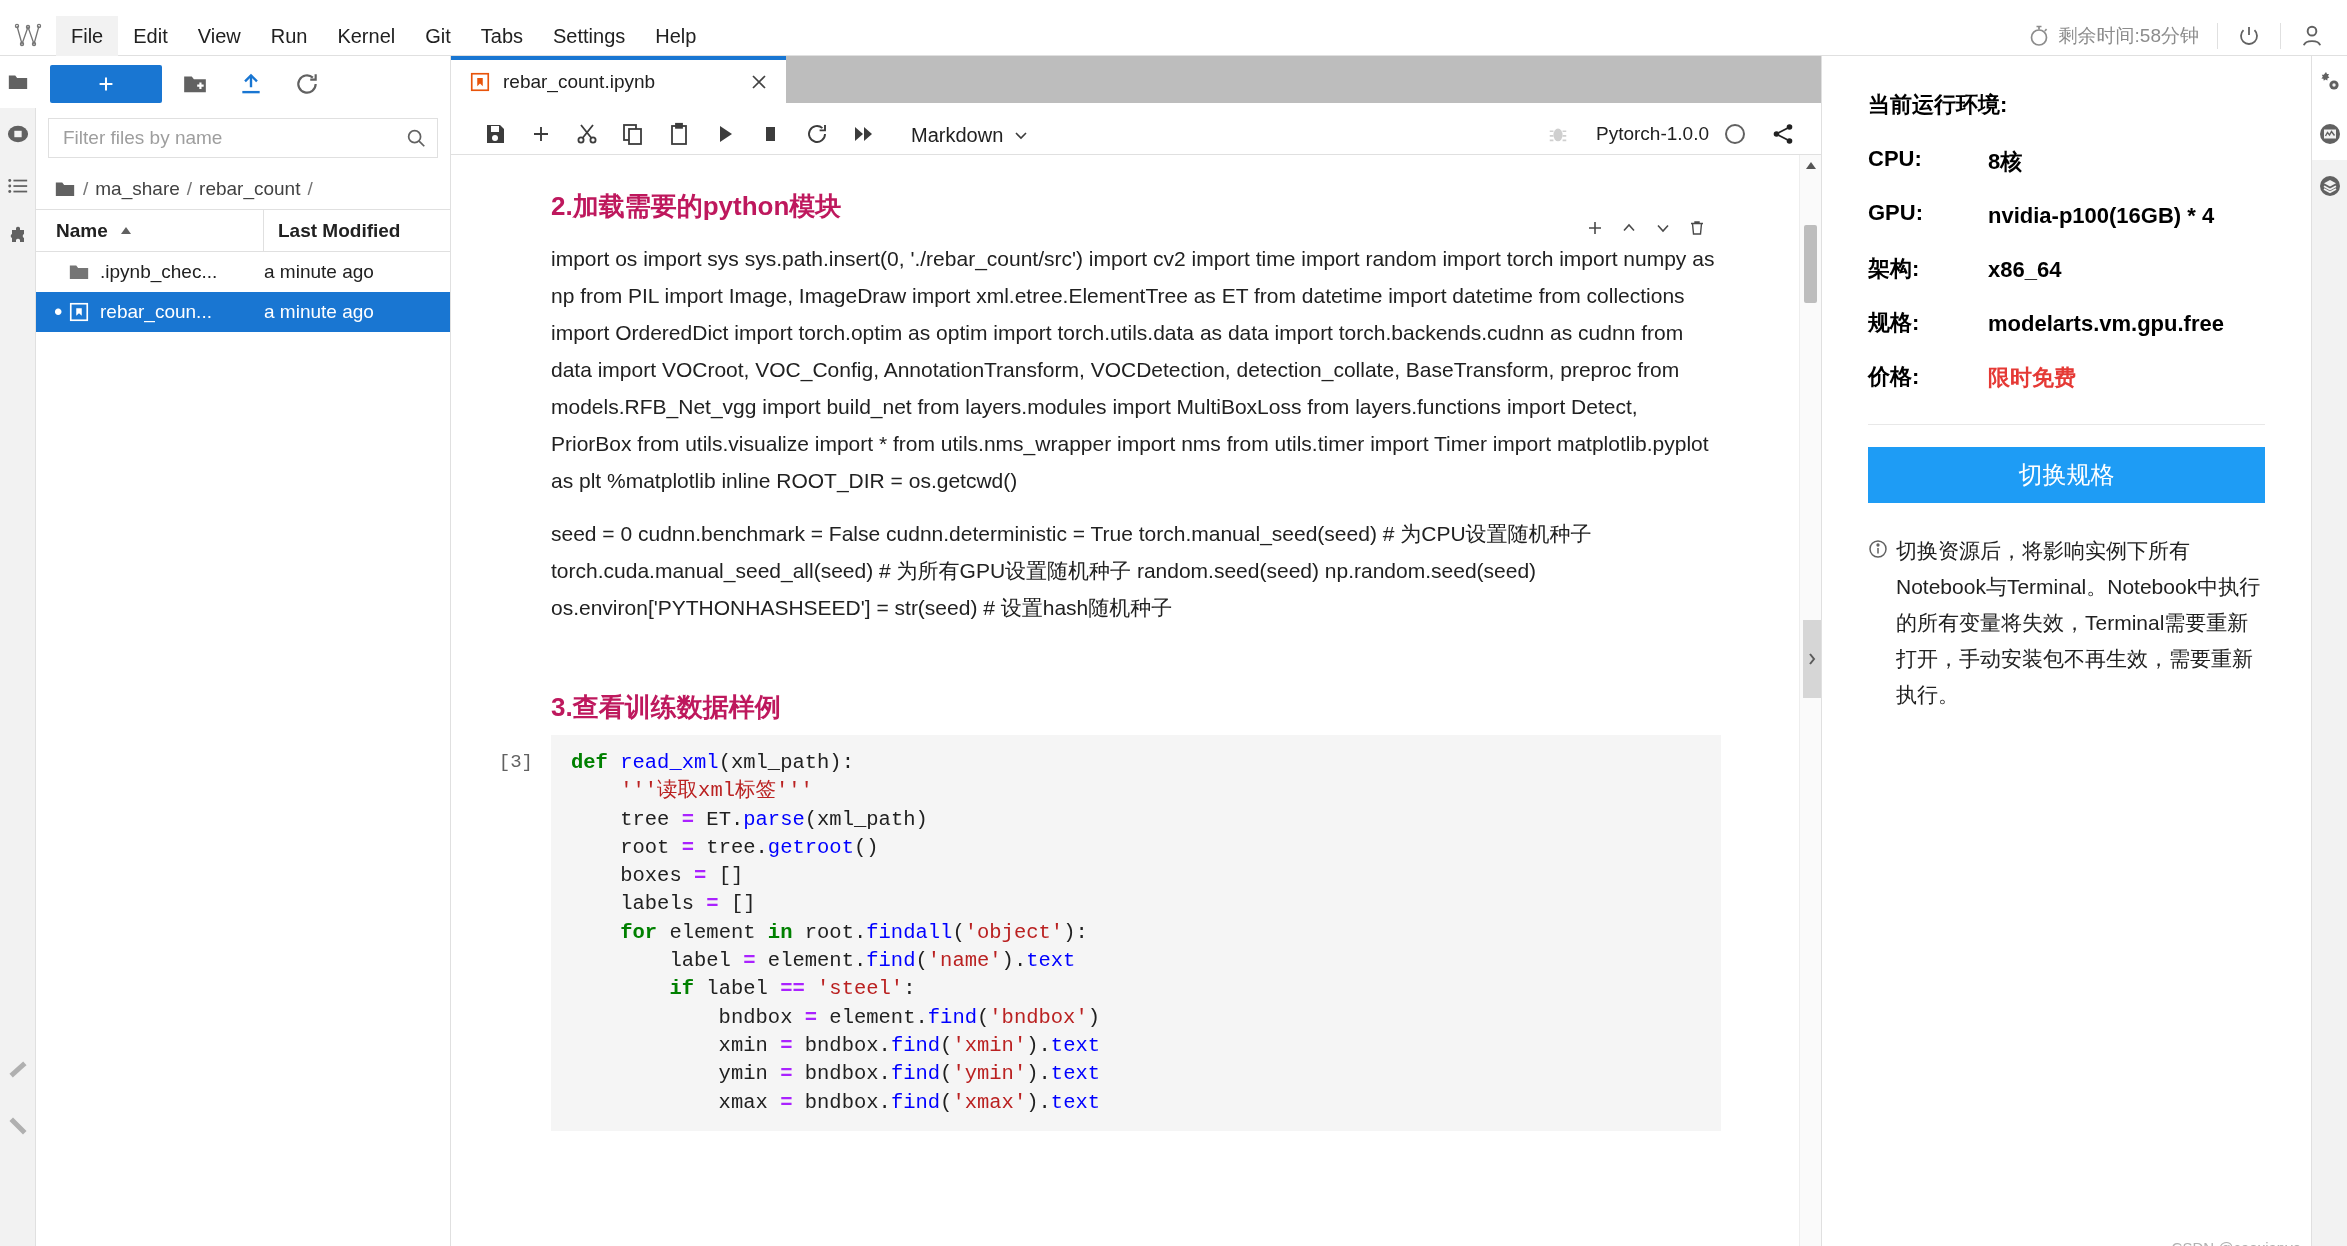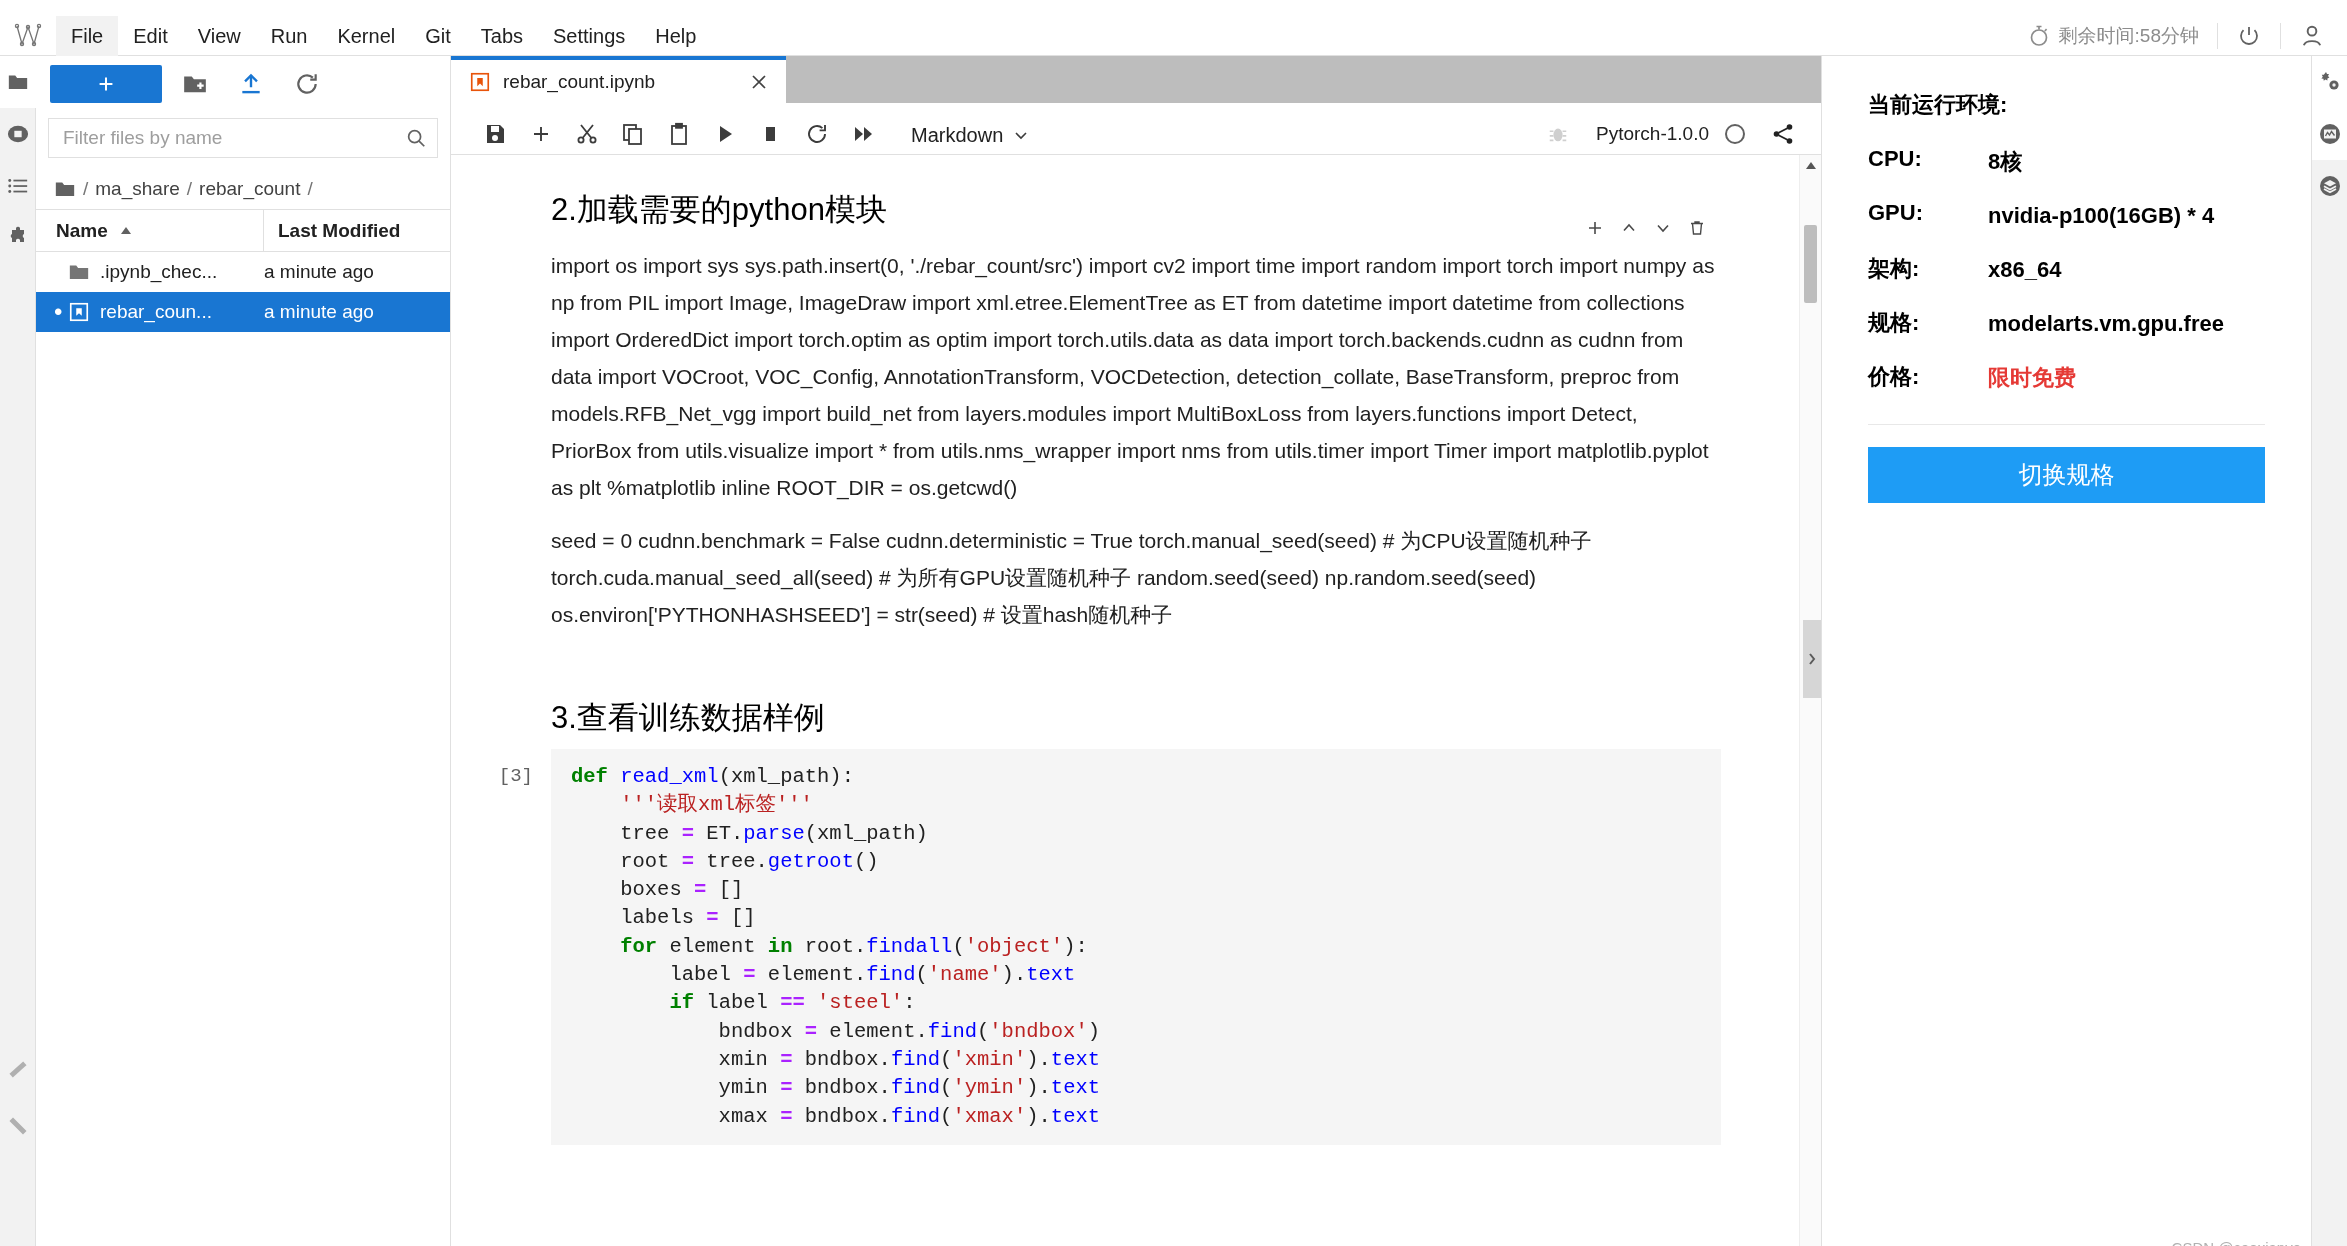--- a/index.html
+++ b/index.html
@@ -116,21 +116,21 @@
   }
   .nb-tb-right { margin-left: auto; display: flex; align-items: center; gap: 16px; }
   .kernel-name { font-size: 19px; color: #212121; white-space: nowrap; }
   .kernel-idle { width: 20px; height: 20px; border: 2px solid #616161; border-radius: 50%; }
 
   .nb-scroll { flex: 1; overflow: hidden; display: flex; min-height: 0; position: relative; }
   .nb-content { flex: 1; overflow: hidden; padding: 0; position: relative; min-width: 0; }
   .cells { padding: 0 0 0 0; }
 
   .md-cell { position: relative; padding: 16px 78px 8px 100px; }
-  .md-h2 { font-size: 31px; font-weight: normal; color: #000000; letter-spacing: 0px; margin: 18px 0 10px 0; }
+  .md-h2 { font-size: 26px; font-weight: bold; color: #be185d; letter-spacing: 0px; margin: 18px 0 10px 0; }
   .md-p { font-size: 21px; line-height: 37px; color: #212121; margin: 16px 0; }
 
   .cell-toolbar {
     position: absolute; right: 80px; top: 56px;
     display: flex; align-items: center; gap: 4px;
     background: #fff; border: 1px solid transparent; padding: 2px 6px; z-index: 5;
   }
   .ct-btn { width: 30px; height: 28px; display: flex; align-items: center; justify-content: center; cursor: pointer; }
 
   .code-cell { display: flex; padding: 0 78px 0 0; margin-top: 10px; }
@@ -601,20 +601,30 @@
       </div>
       <div class="rp-row">
         <div class="rp-label">价格:</div>
         <div class="rp-value free">限时免费</div>
       </div>
 
       <div class="rp-divider"></div>
 
       <button class="switch-btn">切换规格</button>
 
+      <div class="rp-note">
+        <span class="info-ico">
+          <svg width="20" height="20" viewBox="0 0 20 20" fill="none" stroke="#616161" stroke-width="1.5">
+            <circle cx="10" cy="10" r="8"></circle>
+              <path d="M10 9 v5.5"></path>
+              <circle cx="10" cy="6" r="0.9" fill="#616161"></circle>
+          </svg>
+        </span>
+        <span>切换资源后，将影响实例下所有Notebook与Terminal。Notebook中执行的所有变量将失效，Terminal需要重新打开，手动安装包不再生效，需要重新执行。</span>
+      </div>
     </div>
 
     <div class="right-rail">
       <div class="rrail-btn selected">
         <svg width="24" height="24" viewBox="0 0 24 24" fill="#616161">
           <path d="M8 2 l1 2 l2 0 l-1 2 l1.4 1.4 l-2 1 l0 2 l-2 -1 l-1.6 1.4 l-0.4 -2 l-2 -0.4 l1.4 -1.6 l-1 -2 l2 0 z"></path>
           <circle cx="16" cy="15" r="4.6"></circle>
           <circle cx="16" cy="15" r="1.7" fill="#f2f2f2"></circle>
         </svg>
       </div>

